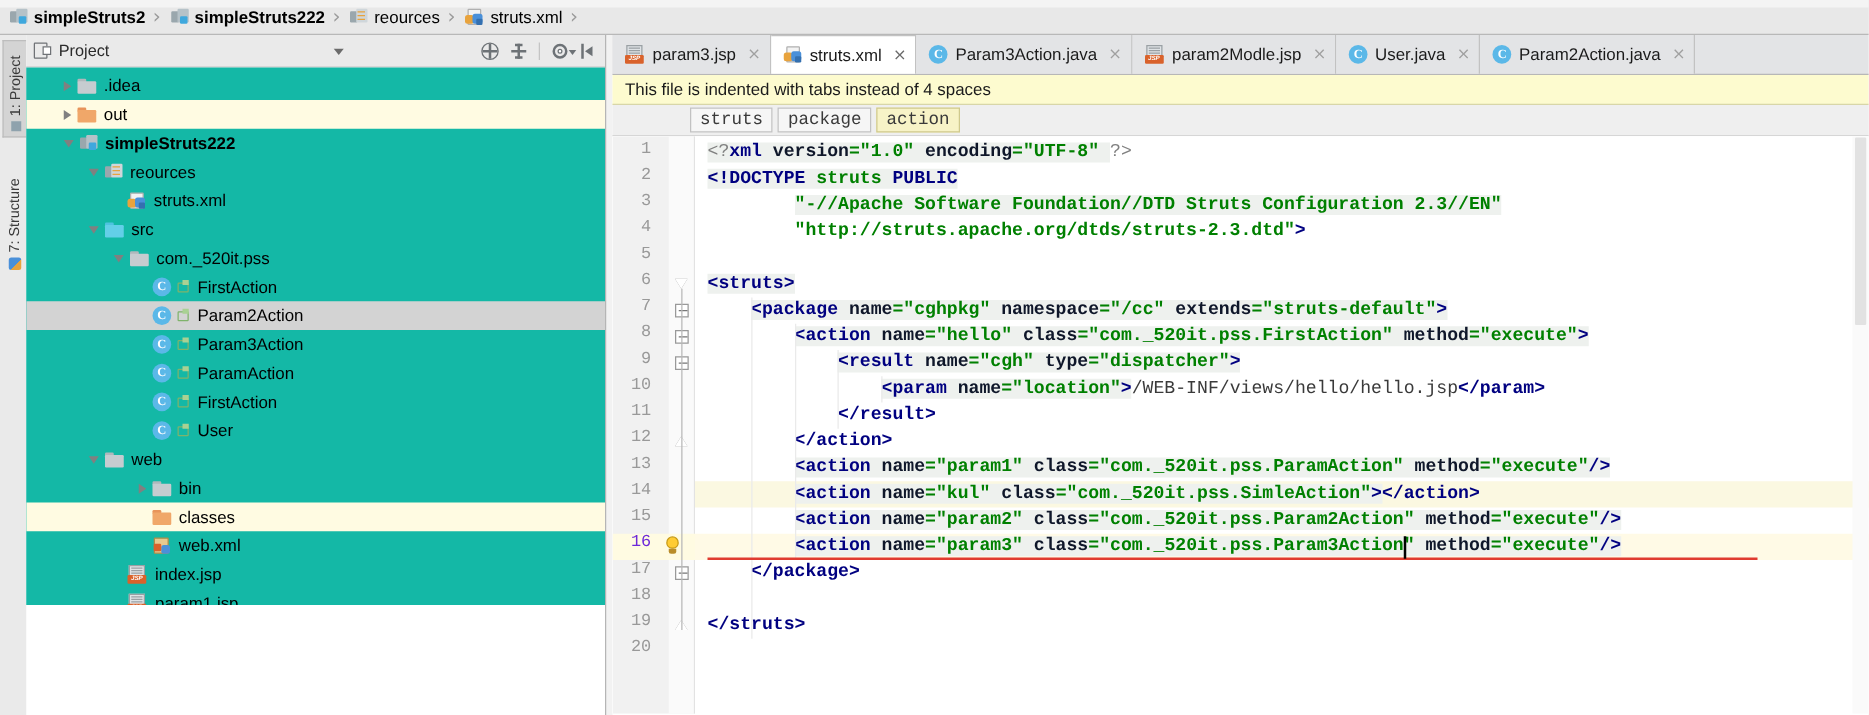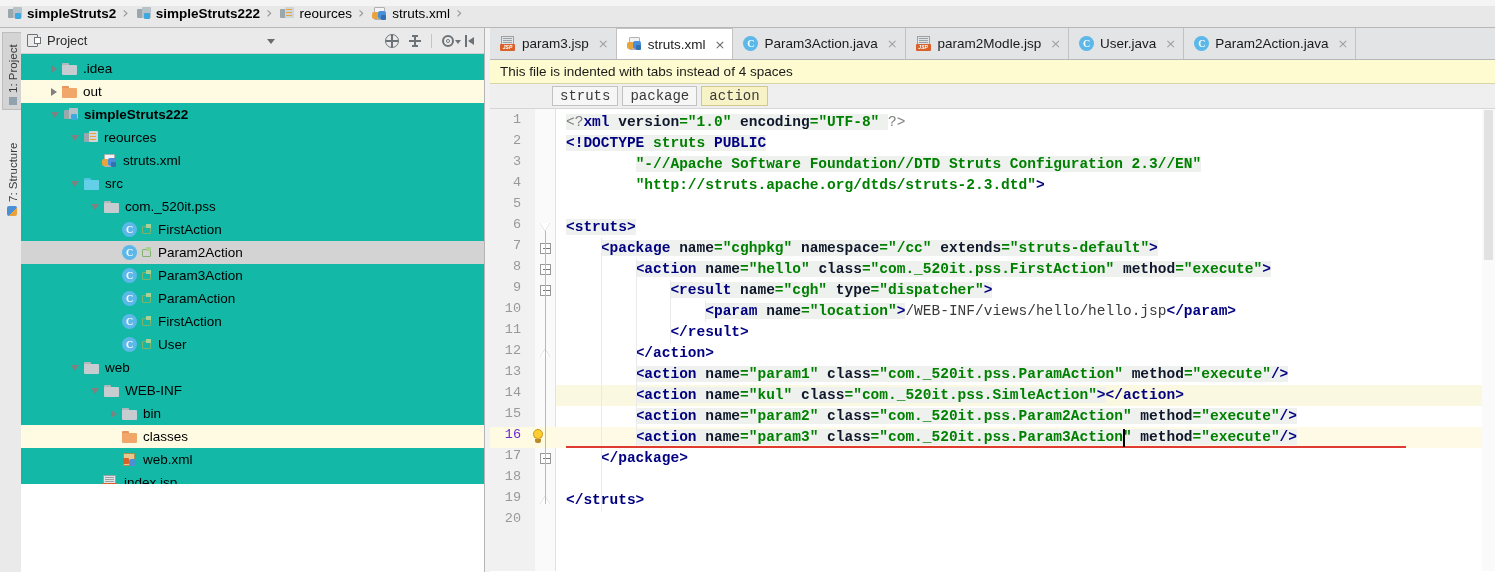--- a/index.html
+++ b/index.html
@@ -434,28 +434,20 @@
           <span class="tlabel">User</span>
         </div>
         <div class="trow" style="padding-left: 50px;">
           <span class="arrow down"></span>
           <span class="ic ic-folder">
             <i class="tab" style="background:#b0b8bc"></i>
             <i class="bd" style="background:#c6ccd0"></i>
           </span>
           <span class="tlabel">web</span>
         </div>
-        <div class="trow" style="padding-left: 70px;">
-          <span class="arrow down"></span>
-          <span class="ic ic-folder">
-            <i class="tab" style="background:#b0b8bc"></i>
-            <i class="bd" style="background:#c6ccd0"></i>
-          </span>
-          <span class="tlabel">WEB-INF</span>
-        </div>
         <div class="trow" style="padding-left: 90px;">
           <span class="arrow right"></span>
           <span class="ic ic-folder">
             <i class="tab" style="background:#b0b8bc"></i>
             <i class="bd" style="background:#c6ccd0"></i>
           </span>
           <span class="tlabel">bin</span>
         </div>
         <div class="trow hl-yellow" style="padding-left: 90px;">
           <span class="arrow none"></span>

